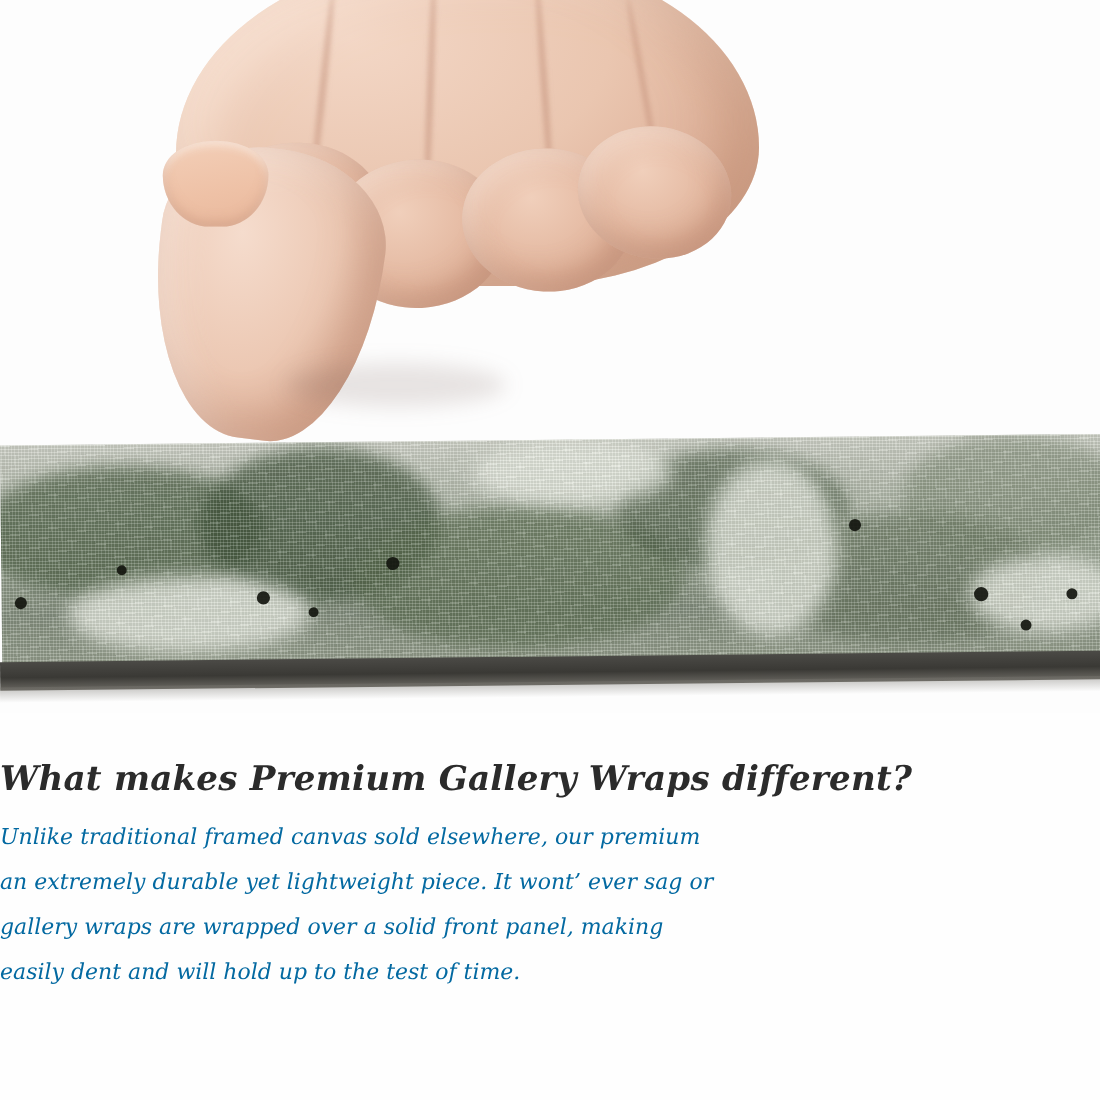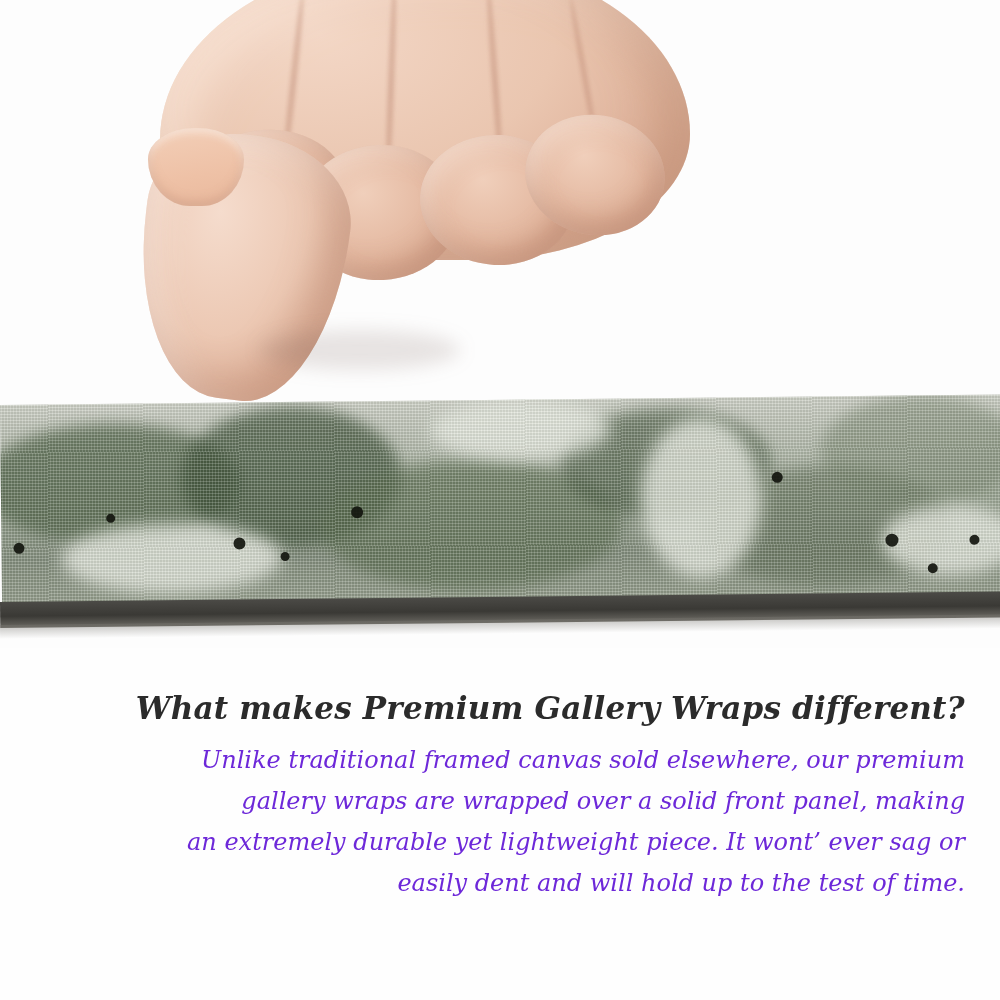--- a/index.html
+++ b/index.html
@@ -176,36 +176,36 @@
     transform: rotate(-0.6deg);
     transform-origin: left top;
   }
 
   
   .caption {
     position: absolute;
     left: 0;
     top: 690px;
     width: 965px;
-    text-align: right;
+    text-align: left;
     font-family: "DejaVu Serif", serif;
     color: #2b2b2b;
   }
   .caption-heading {
     font-style: italic;
     font-weight: bold;
     font-size: 31px;
     letter-spacing: 0.2px;
     margin-bottom: 14px;
   }
   .caption-body {
     font-style: italic;
-    font-size: 24px;
+    font-size: 20px;
     line-height: 41px;
-    color: #6d28d9;
+    color: #0369a1;
   }
   .caption-line { display: block; }
 </style>
 </head>
 <body>
 
 <div class="page">
 
   <div class="photo-area">
 
@@ -248,19 +248,19 @@
     <div class="speck" style="left:926px;  top:168px; width:10px; height:10px;"></div>
     <div class="speck" style="left:968px;  top:140px; width:10px; height:10px;"></div>
   </div>
   <div class="canvas-bottom-edge"></div>
   <div class="canvas-bottom-shadow"></div>
 
   <div class="caption">
     <div class="caption-heading">What makes Premium Gallery Wraps different?</div>
     <div class="caption-body">
       <span class="caption-line">Unlike traditional framed canvas sold elsewhere, our premium</span>
+      <span class="caption-line">an extremely durable yet lightweight piece. It wont’ ever sag or</span>
       <span class="caption-line">gallery wraps are wrapped over a solid front panel, making</span>
-      <span class="caption-line">an extremely durable yet lightweight piece. It wont’ ever sag or</span>
       <span class="caption-line">easily dent and will hold up to the test of time.</span>
     </div>
   </div>
 
 </div>
 
 </body></html>

